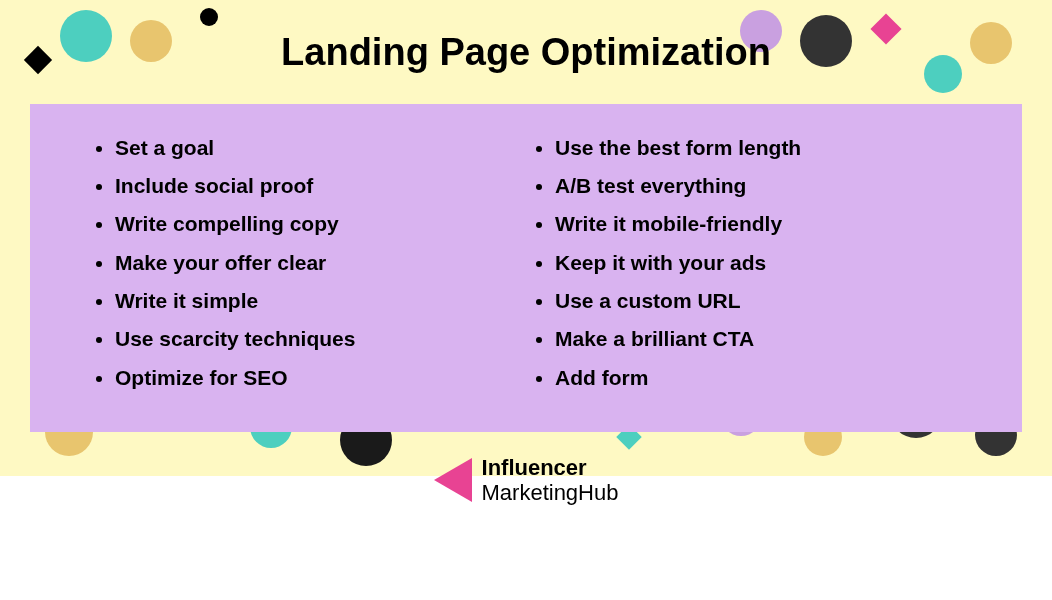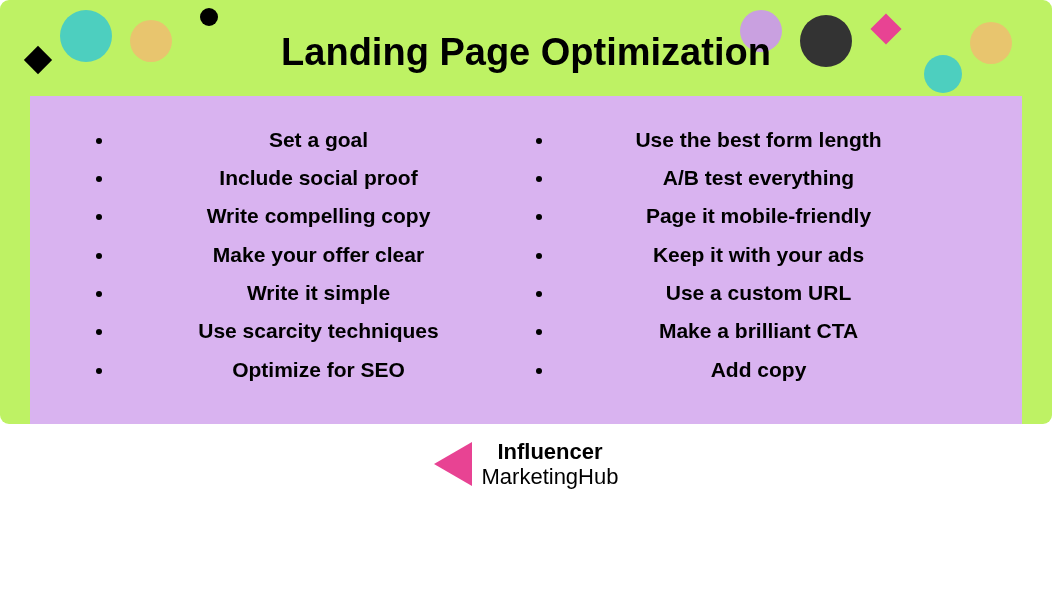--- a/index.html
+++ b/index.html
@@ -8,51 +8,49 @@
       width: 1052px;
       height: 600px;
       background: #ffffff;
       font-family: 'Arial', sans-serif;
       position: relative;
       overflow: hidden;
     }
 
     .page {
       width: 1052px;
-      height: 424px;
-      position: relative;
-      background: #bef264;
-      border-radius: 9px;
+      height: 476px;
+      position: relative;
+      background: #fef9c3;
     }
 
     
     .header {
       text-align: center;
       padding: 30px 20px 20px;
       position: relative;
       z-index: 2;
     }
 
     .main-title {
       font-size: 38px;
       font-weight: 900;
       color: #000;
       line-height: 1.2;
     }
 
     
     .content-area {
       background: #d9b3f0;
-      margin: 0 30px;
+      margin: 8px 30px;
       padding: 30px 60px;
       display: flex;
       gap: 8px;
       position: relative;
       z-index: 2;
-      text-align: center;
     }
 
     .column {
       flex: 1;
     }
 
     .tip-list {
       list-style: disc;
       padding-left: 25px;
     }
@@ -73,21 +71,20 @@
       display: flex;
       align-items: center;
       justify-content: center;
     }
 
     
     .logo {
       display: flex;
       align-items: center;
       gap: 10px;
-      text-align: center;
     }
 
     .logo-arrow {
       width: 0;
       height: 0;
       border-top: 22px solid transparent;
       border-bottom: 22px solid transparent;
       border-right: 38px solid #e84393;
       position: relative;
     }
@@ -202,25 +199,25 @@
         <li>Make your offer clear</li>
         <li>Write it simple</li>
         <li>Use scarcity techniques</li>
         <li>Optimize for SEO</li>
       </ul>
     </div>
     <div class="column">
       <ul class="tip-list">
         <li>Use the best form length</li>
         <li>A/B test everything</li>
-        <li>Page it mobile-friendly</li>
+        <li>Write it mobile-friendly</li>
         <li>Keep it with your ads</li>
         <li>Use a custom URL</li>
         <li>Make a brilliant CTA</li>
-        <li>Add copy</li>
+        <li>Add form</li>
       </ul>
     </div>
   </div>
 
   <div class="footer">
     <div class="logo">
       <div class="logo-arrow"></div>
       <div class="logo-text">
         <span class="influencer">Influencer</span>
         <span class="marketinghub">MarketingHub</span>

